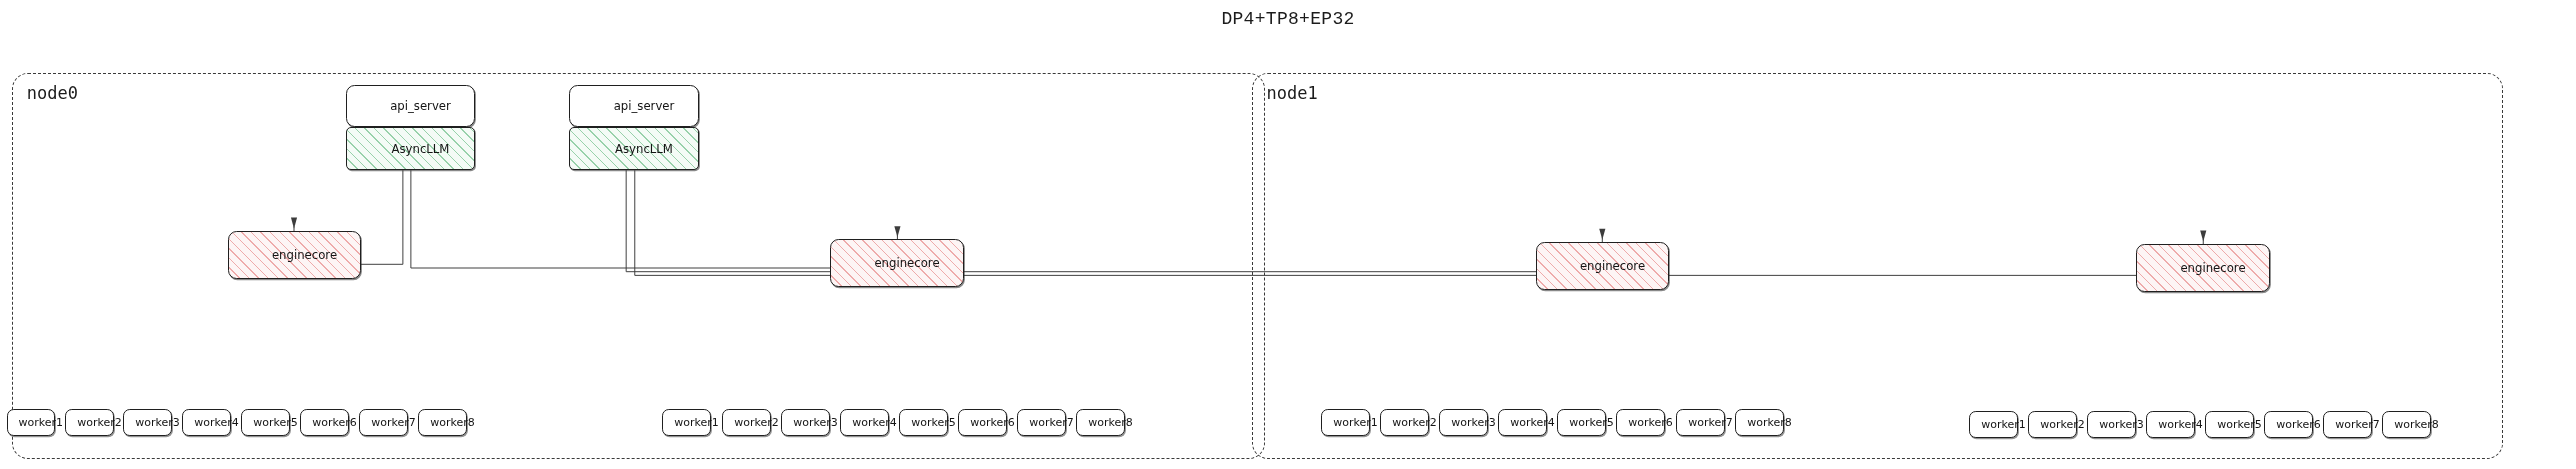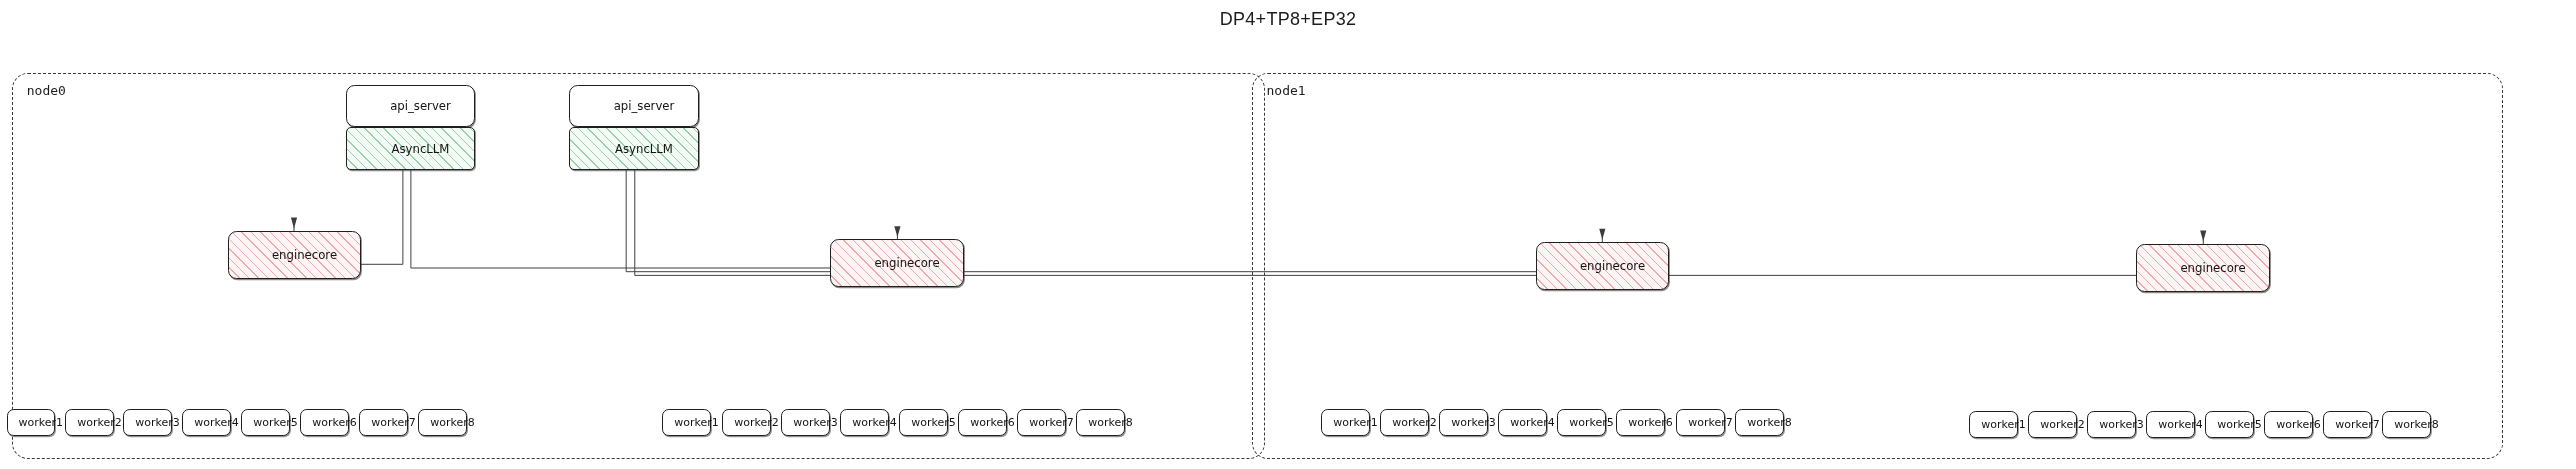--- a/index.html
+++ b/index.html
@@ -22,37 +22,37 @@
   
   .diagram-title {
     position: absolute;
     left: 0;
     top: 8.6px;
     width: 2576px;
     text-align: center;
     font-size: 18px;
     color: #1c1c1c;
     letter-spacing: 0.3px;
-    font-family: Liberation Sans, sans-serif;
+    font-family: Liberation Mono, monospace;
     white-space: nowrap;
   }
 
   
   .node-box {
     position: absolute;
     border: 1.5px dashed #3a3a3a;
     border-radius: 16px;
     box-sizing: border-box;
     background: transparent;
   }
   .node-label {
     position: absolute;
     left: 13.5px;
     top: 8.6px;
-    font-size: 13px;
+    font-size: 17px;
     color: #1c1c1c;
     font-family: "DejaVu Sans Mono", monospace;
     white-space: nowrap;
   }
 
   
   .shape {
     position: absolute;
     box-sizing: border-box;
     border: 1.6px solid #1f1f1f;

